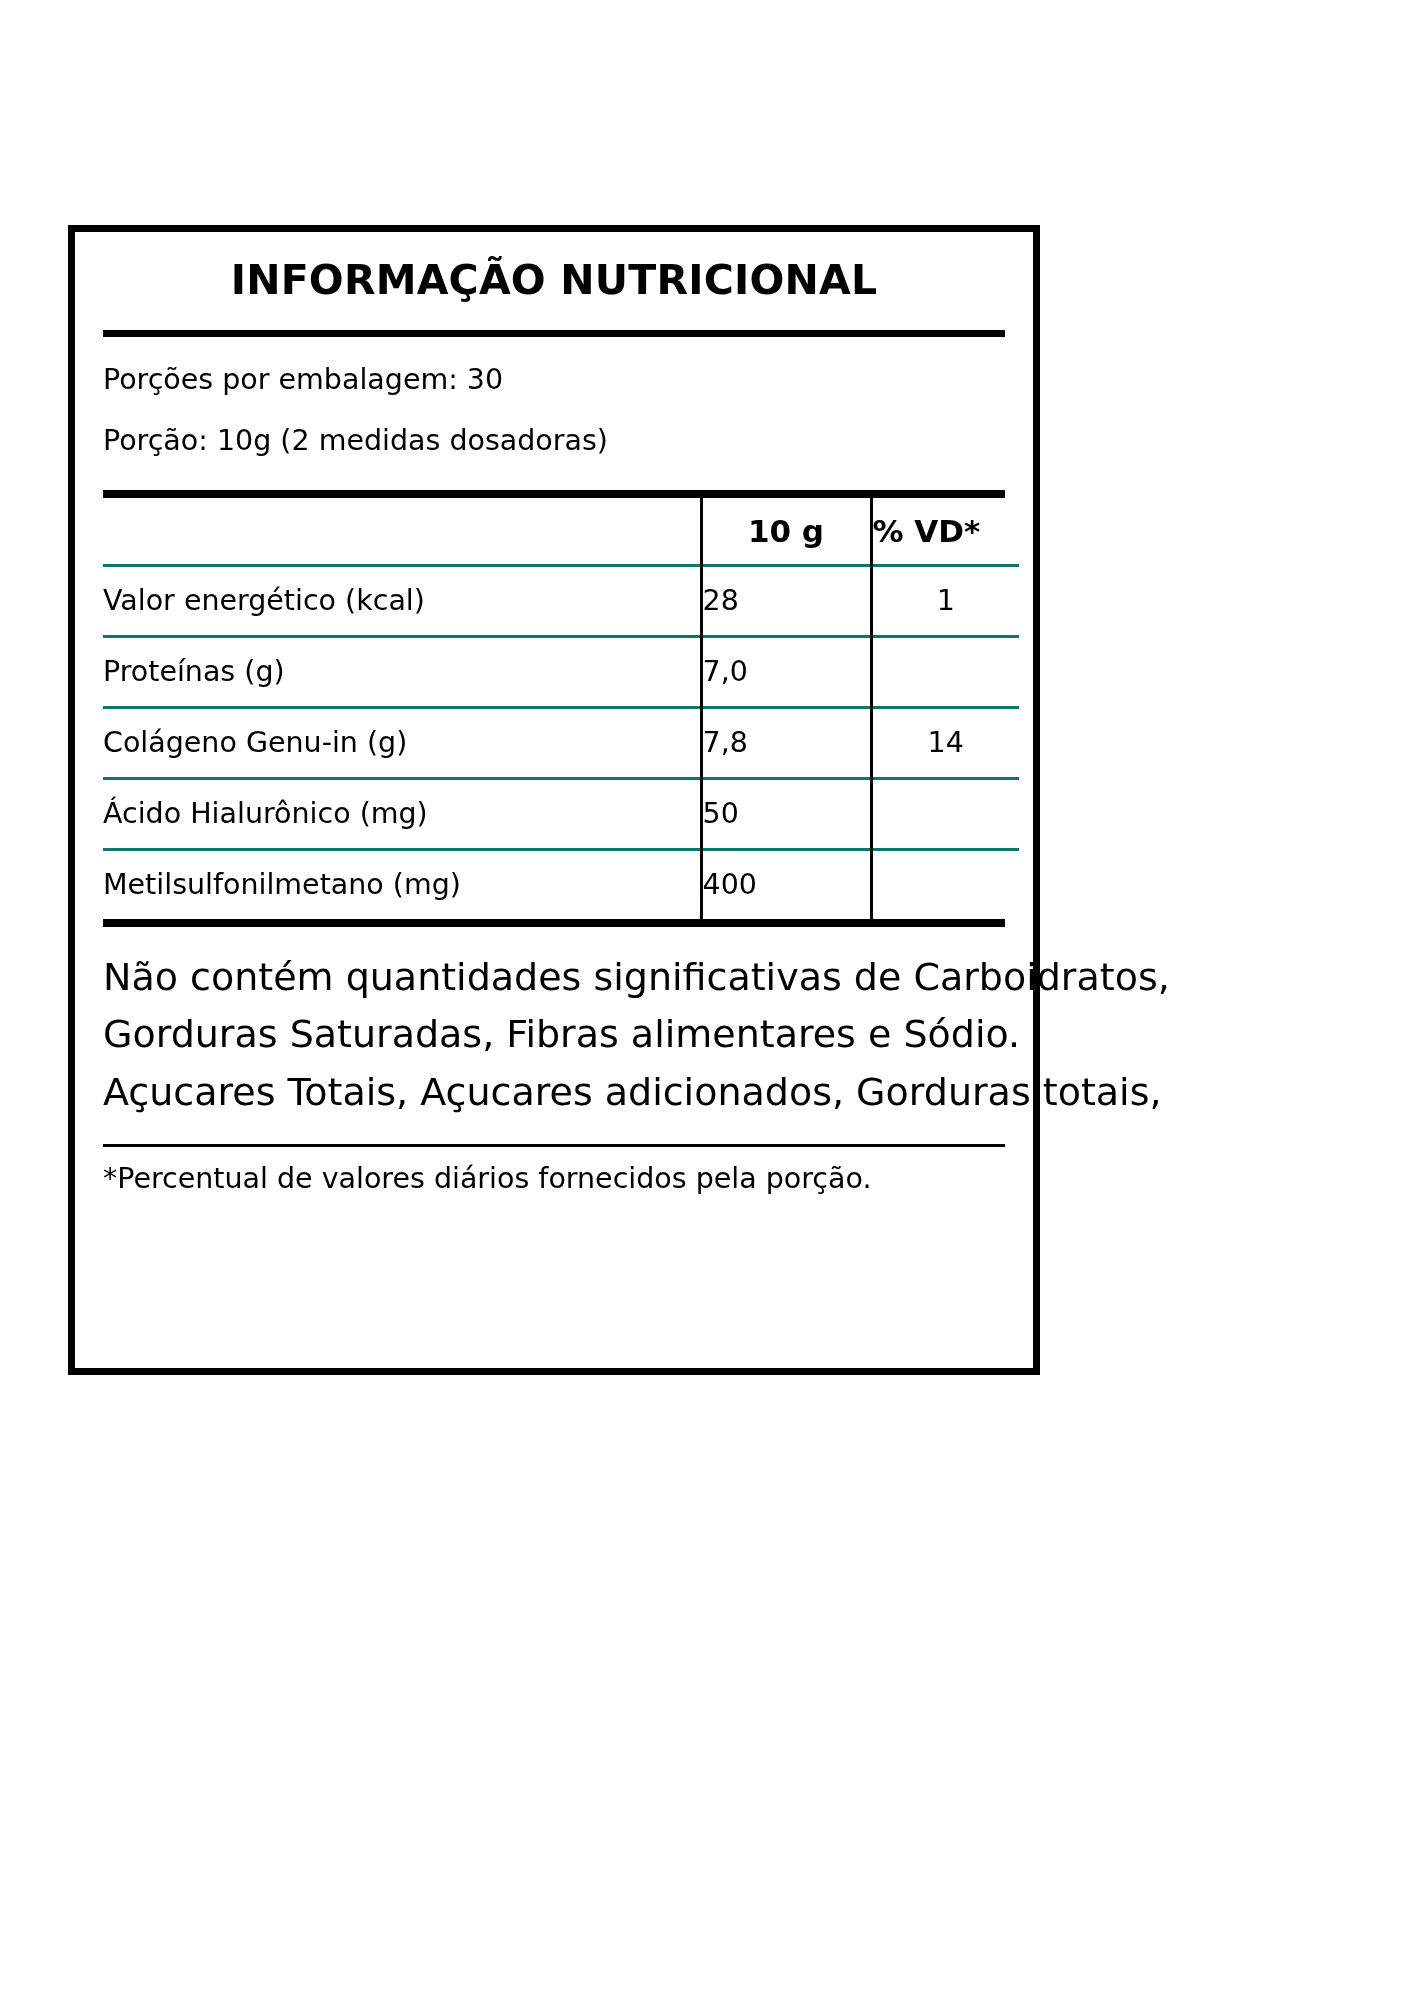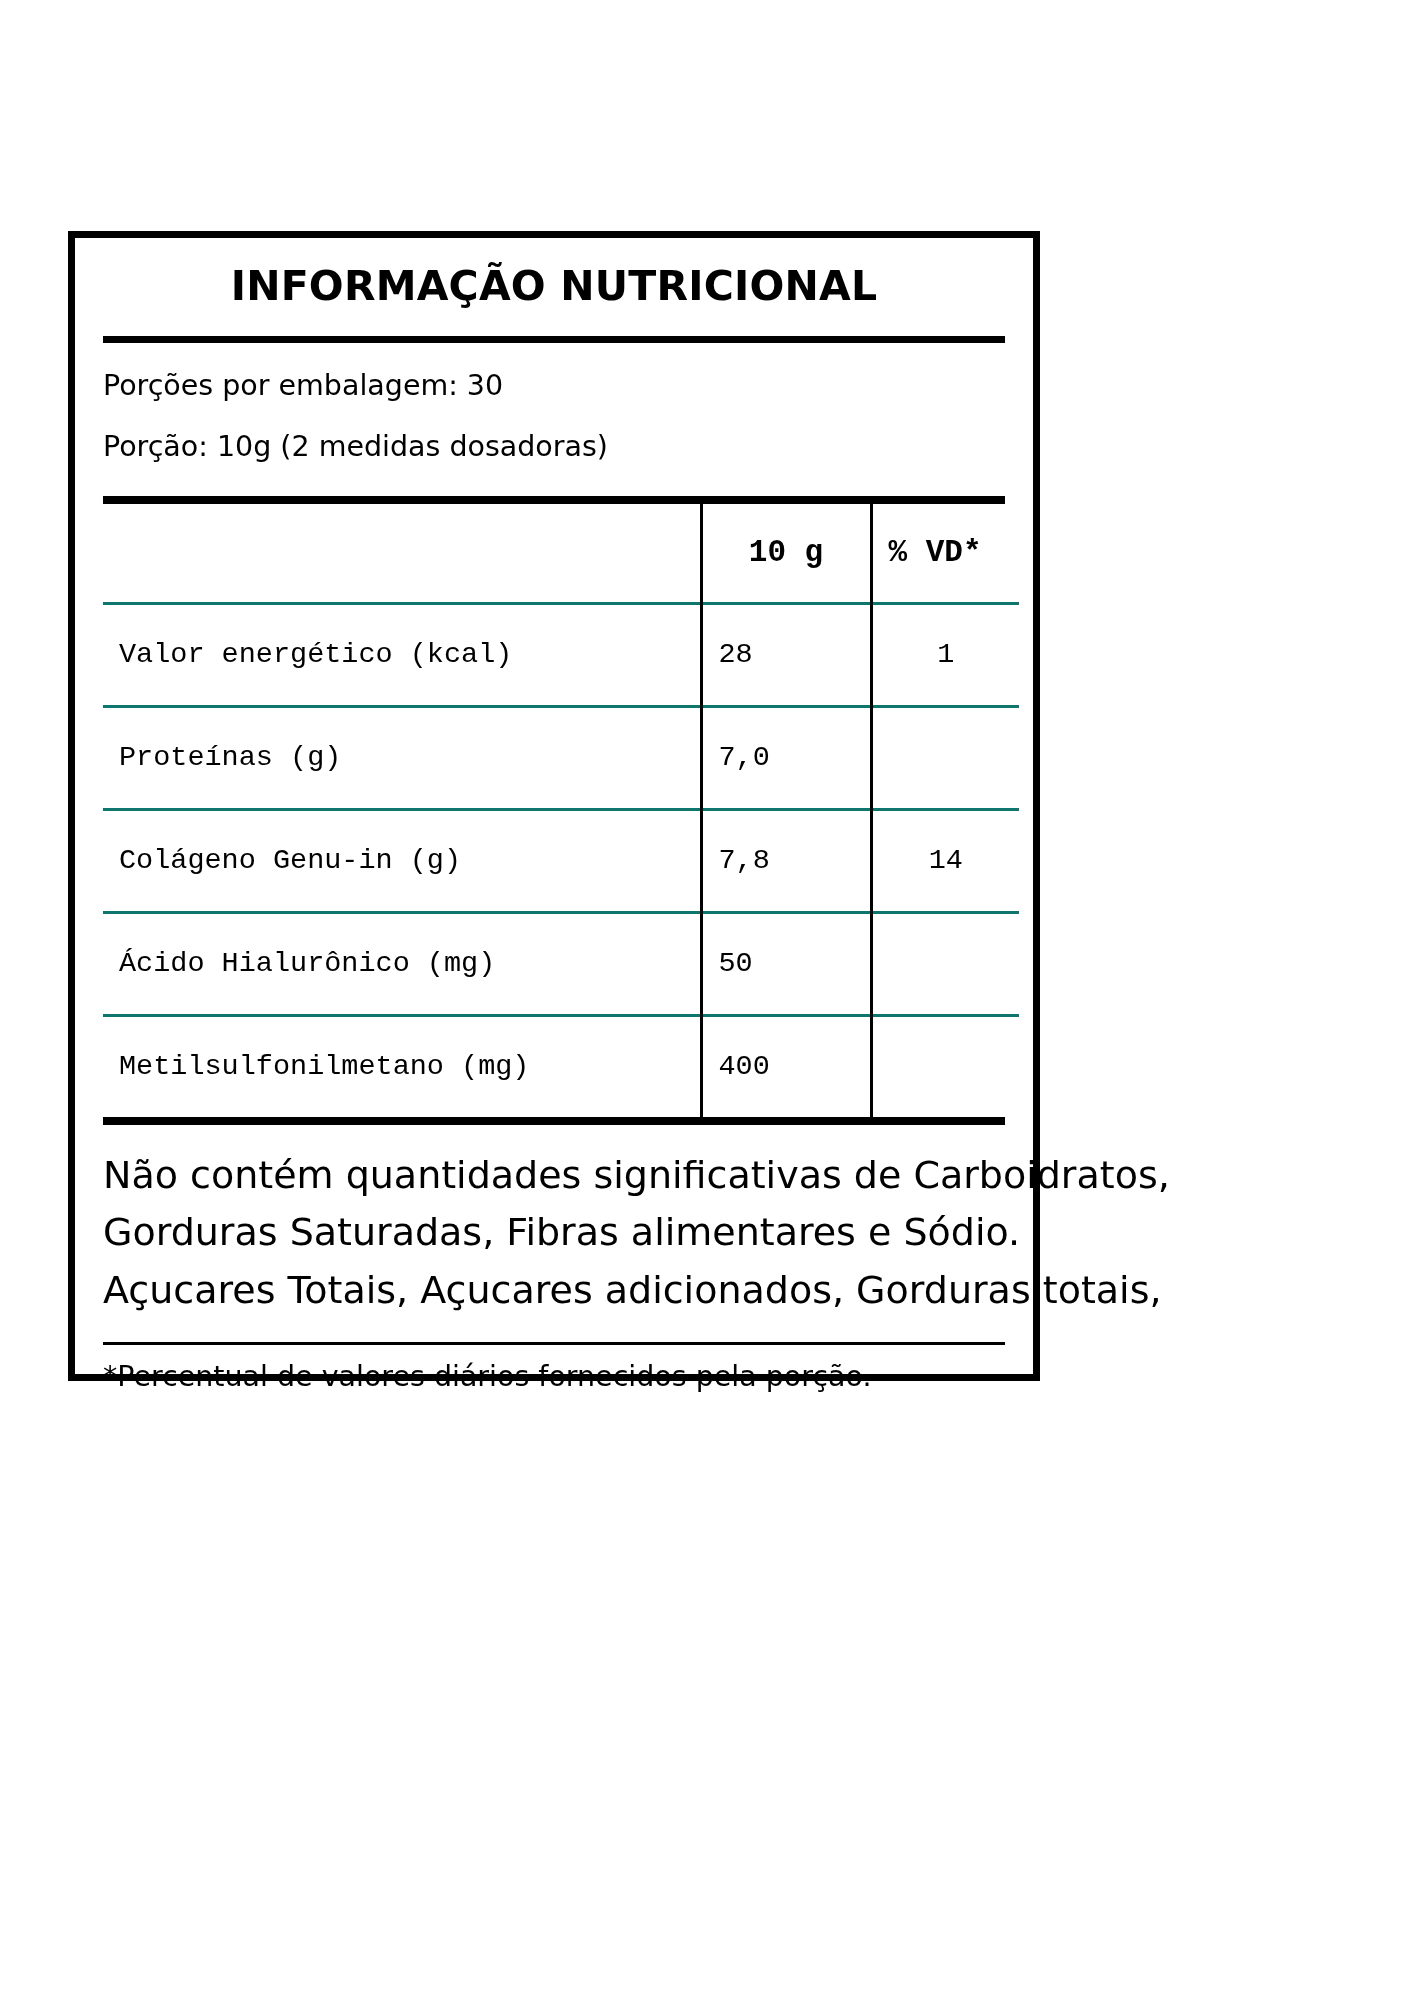--- a/index.html
+++ b/index.html
@@ -12,21 +12,21 @@
     height: 2000px;
     font-family: "DejaVu Sans", sans-serif;
     color: #000000;
     position: relative;
     overflow: hidden;
   }
 
   #label-panel {
     position: absolute;
     left: 68px;
-    top: 231px;
+    top: 225px;
     width: 972px;
     height: 1150px;
     border: 7px solid #000000;
     box-sizing: border-box;
     background: #ffffff;
   }
 
   .inner {
     position: absolute;
     left: 0;
@@ -78,23 +78,22 @@
     border-collapse: collapse;
     table-layout: fixed;
     font-size: 28.5px;
   }
   table#nutrition-table col.c-name  { width: 598px; }
   table#nutrition-table col.c-amt   { width: 170px; }
   table#nutrition-table col.c-vd    { width: 148px; }
 
   table#nutrition-table th,
   table#nutrition-table td {
-    padding: 16px;
+    padding: 0;
     vertical-align: middle;
-    font-family: Liberation Mono, monospace;
   }
 
   thead th {
     height: 66px;
     font-weight: bold;
     font-size: 31px;
   }
   thead th.h-name { border-right: 3px solid #000; }
   thead th.h-amt  {
     text-align: center;

